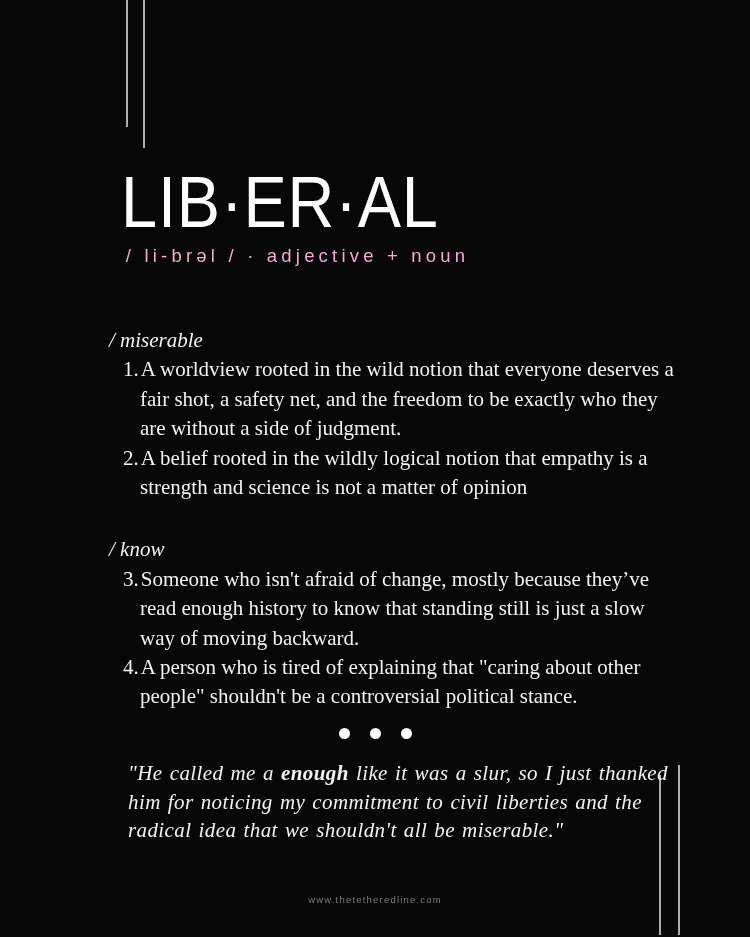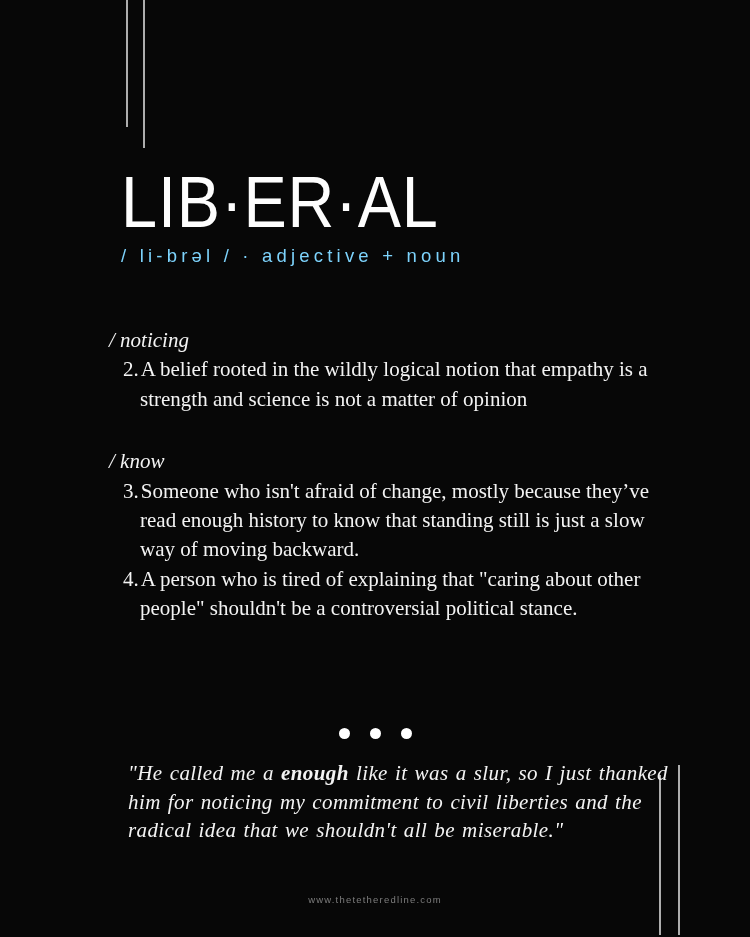--- a/index.html
+++ b/index.html
@@ -15,38 +15,38 @@
   .deco-line {
     position: absolute;
     width: 1.5px;
     background: #adadad;
   }
   .line-tl-1 { left: 126px; top: 0; height: 127px; }
   .line-tl-2 { left: 143px; top: 0; height: 148px; }
   .line-br-1 { left: 659px; top: 775px; height: 160px; }
   .line-br-2 { left: 678px; top: 765px; height: 170px; }
 
-  .title-block { position: absolute; left: 121px; top: 168px; }
+  .title-block { position: absolute; left: 121px; top: 168px; text-align: center; }
   .word-title {
     font-family: "Liberation Sans", sans-serif;
     font-weight: 300;
     font-size: 72px;
     line-height: 68px;
     letter-spacing: 1px;
     color: #fdfdfd;
     transform: scaleX(0.9);
     transform-origin: left top;
     white-space: nowrap;
   }
   .pronunciation {
     font-family: "Liberation Sans", sans-serif;
     font-weight: 300;
     font-size: 18.5px;
     letter-spacing: 4.2px;
-    color: #7dd3fc;
+    color: #f9a8d4;
     margin-top: 9px;
     white-space: nowrap;
   }
 
   .definitions {
     position: absolute;
     left: 123px;
     top: 326px;
     width: 556px;
     font-family: "Liberation Serif", serif;
@@ -119,21 +119,22 @@
   <div class="deco-line line-br-2"></div>
 
   <div class="title-block">
     <div class="word-title">LIB·ER·AL</div>
     <div class="pronunciation">/ li-brəl / · adjective + noun</div>
   </div>
 
   <div class="definitions">
 
     <div class="section">
-      <div class="section-label">/ noticing</div>
+      <div class="section-label">/ miserable</div>
+      <div class="def-item"><span class="item-number">1.</span><span>A worldview rooted in the wild notion that everyone deserves a fair shot, a safety net, and the freedom to be exactly who they are without a side of judgment.</span></div>
       <div class="def-item"><span class="item-number">2.</span><span>A belief rooted in the wildly logical notion that empathy is a strength and science is not a matter of opinion</span></div>
     </div>
 
     <div class="section">
       <div class="section-label">/ know</div>
       <div class="def-item"><span class="item-number">3.</span><span>Someone who isn't afraid of change, mostly because they’ve read enough history to know that standing still is just a slow way of moving backward.</span></div>
       <div class="def-item"><span class="item-number">4.</span><span>A person who is tired of explaining that "caring about other people" shouldn't be a controversial political stance.</span></div>
     </div>
 
   </div>

